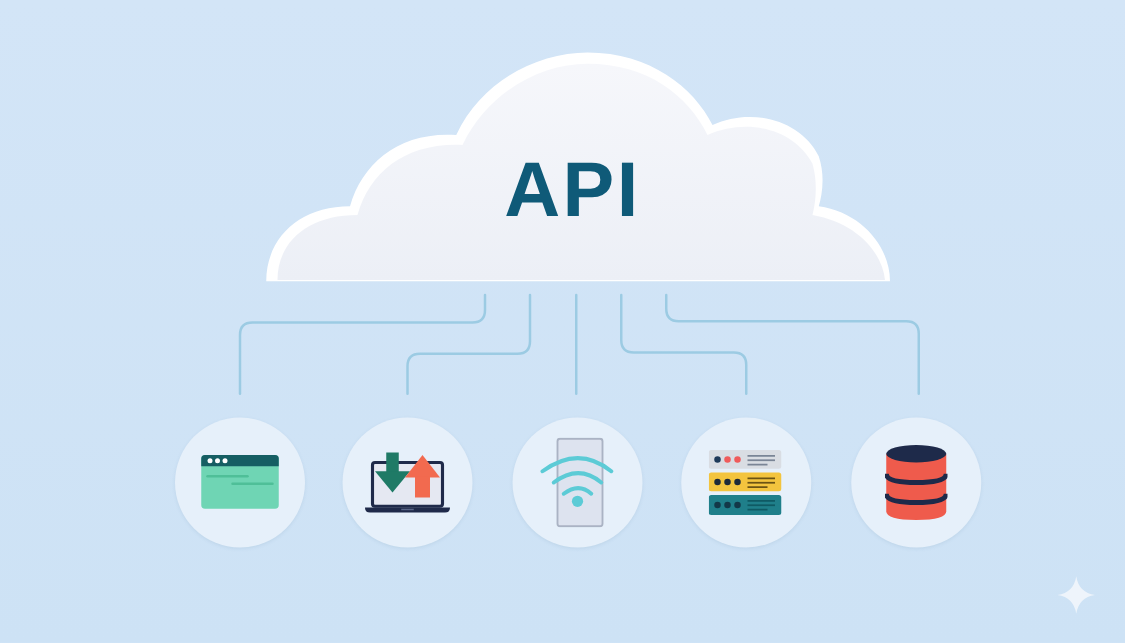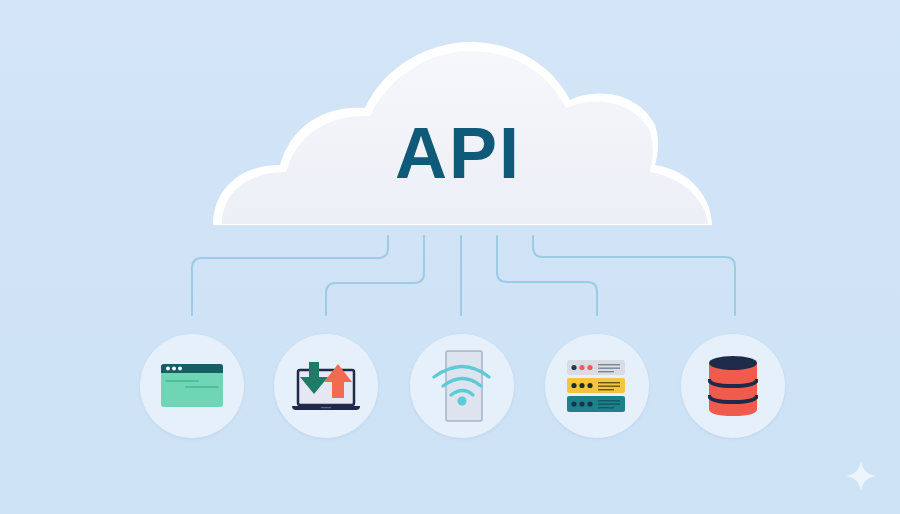--- a/index.html
+++ b/index.html
@@ -26,21 +26,21 @@
       width: 900px; height: 514px;
     }
     .api-title {
       position: absolute;
       left: 300px;
       top: 98px;
       width: 316px;
       text-align: center;
       font-family: "Liberation Sans", sans-serif;
       font-weight: 700;
-      font-size: 72px;
+      font-size: 62px;
       letter-spacing: 2px;
       color: #0f5a78;
       line-height: 110px;
     }
     .node {
       position: absolute;
       top: 334px;
       width: 104px;
       height: 104px;
       border-radius: 50%;

